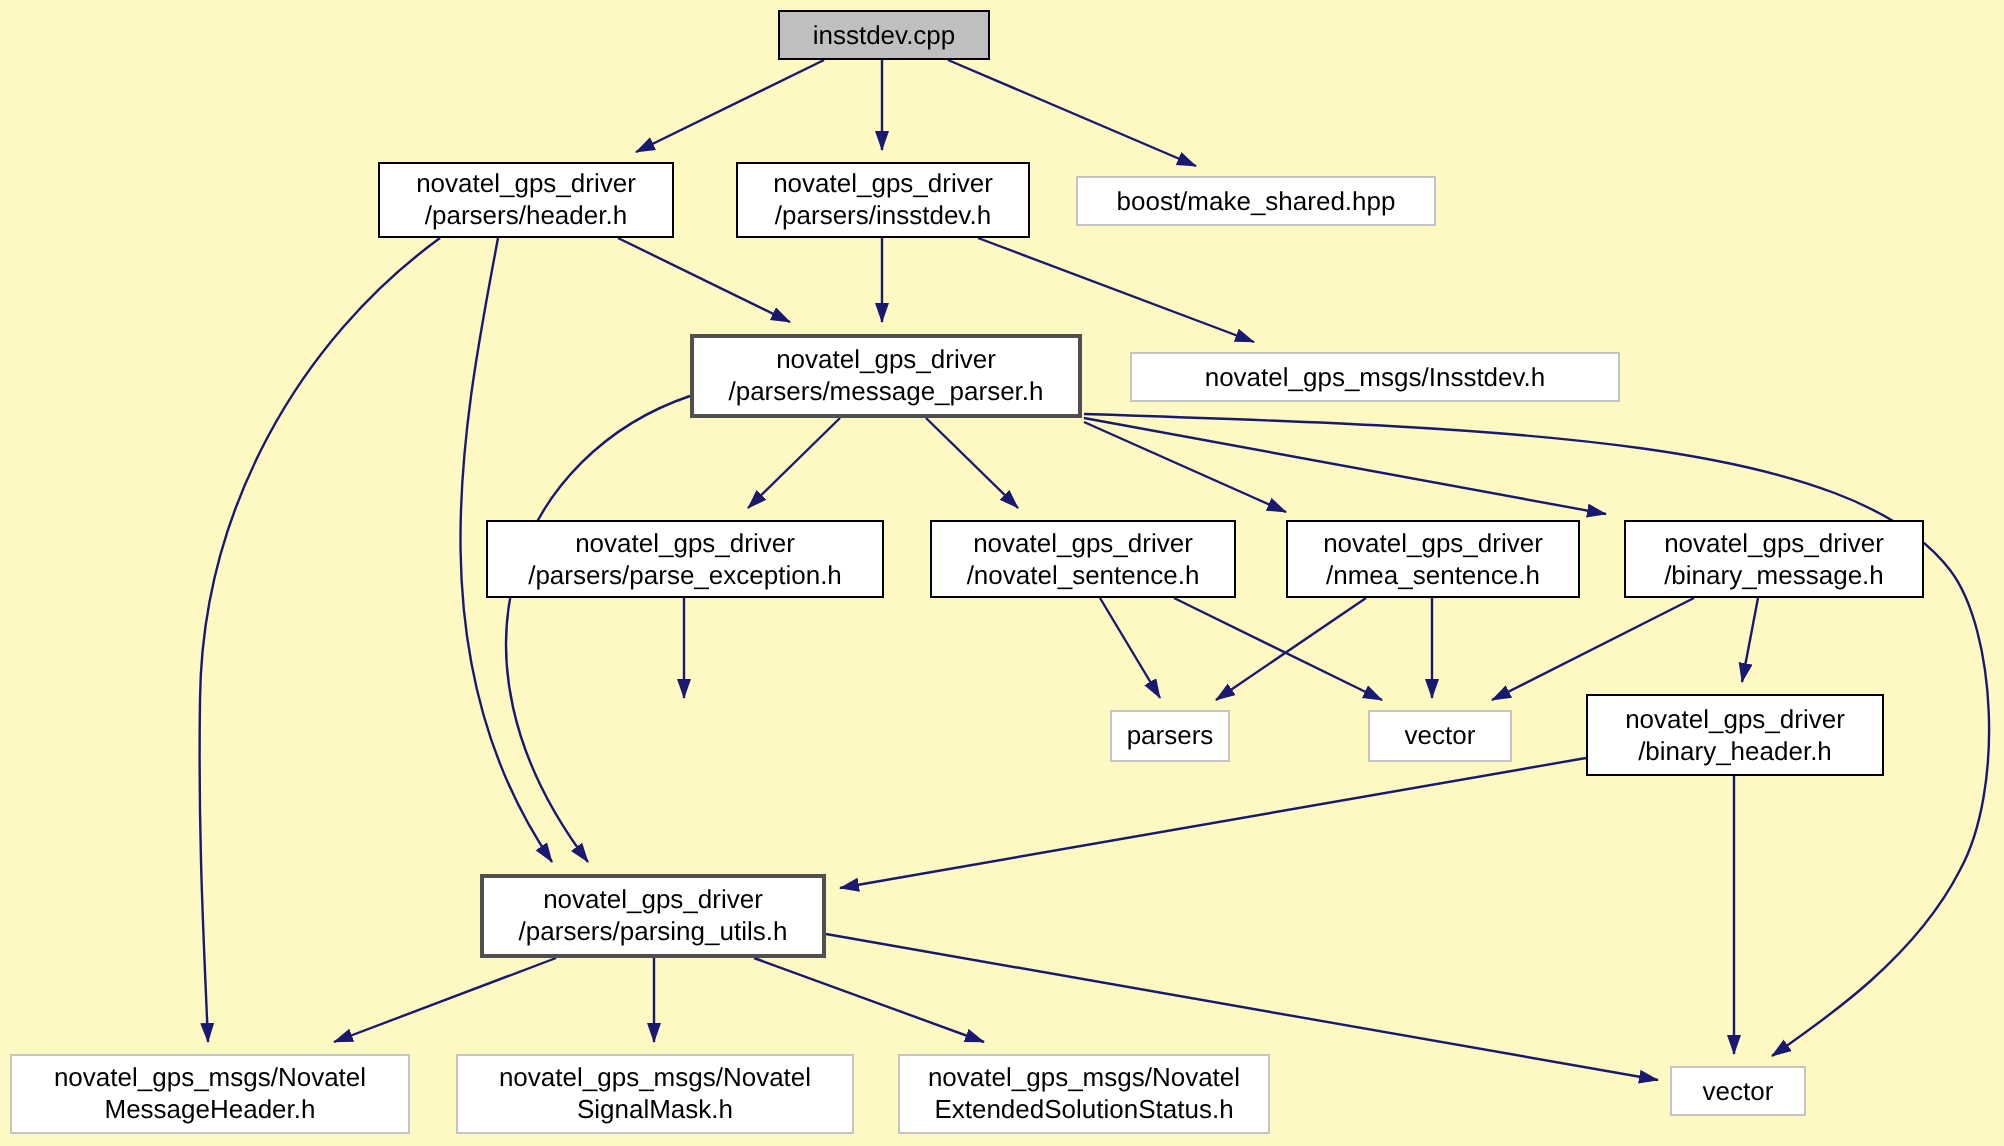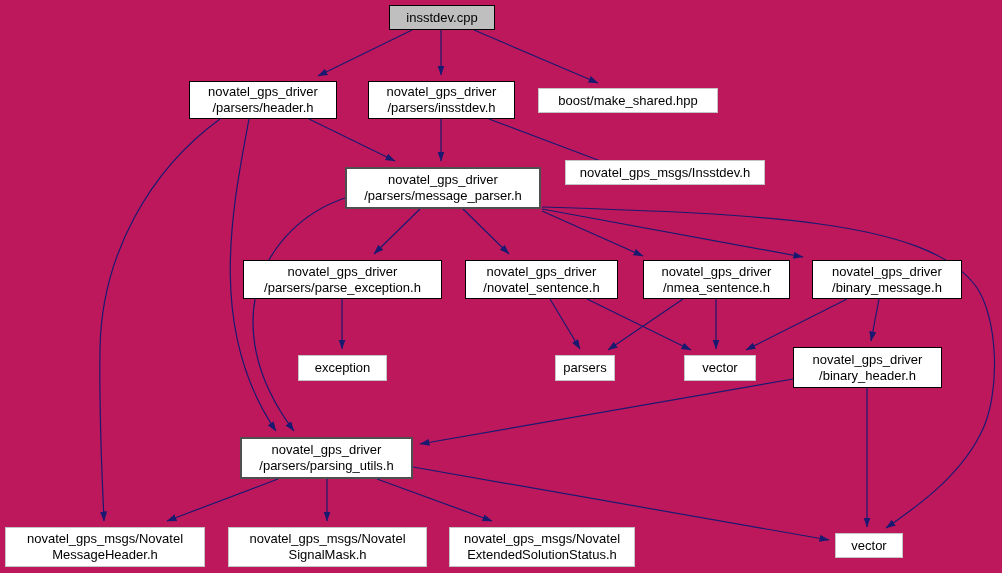--- a/index.html
+++ b/index.html
@@ -1,17 +1,17 @@
 <!DOCTYPE html>
 <html><head>
 <meta charset="utf-8">
 <style>
   html,body{margin:0;padding:0;background:#ffffff;}
   #canvas{
-    position:relative;width:1002px;height:573px;background:#be185d;overflow:hidden;
+    position:relative;width:1002px;height:573px;background:#fef9c3;overflow:hidden;
     font-family:"Liberation Sans","DejaVu Sans",sans-serif;
   }
   #edges{position:absolute;left:0;top:0;width:1002px;height:573px;}
   .edge{fill:none;stroke:#191970;stroke-width:1.2px;}
   .node{
     position:absolute;box-sizing:border-box;background:#ffffff;color:#000000;
     display:flex;align-items:center;justify-content:center;text-align:center;
     font-size:13px;line-height:16px;cursor:pointer;
   }
   .node span{white-space:pre-line;display:block;}
@@ -76,21 +76,21 @@
 
   <div class="node external" style="left:538px;top:88px;width:180px;height:25px">
     <span>boost/make_shared.hpp</span>
   </div>
 
   <div class="node strong" style="left:345px;top:167px;width:196px;height:42px">
     <span>novatel_gps_driver
 /parsers/message_parser.h</span>
   </div>
 
-  <div class="node external" style="left:565px;top:160px;width:200px;height:25px">
+  <div class="node external" style="left:565px;top:176px;width:245px;height:25px">
     <span>novatel_gps_msgs/Insstdev.h</span>
   </div>
 
   <div class="node internal" style="left:243px;top:260px;width:199px;height:39px">
     <span>novatel_gps_driver
 /parsers/parse_exception.h</span>
   </div>
 
   <div class="node internal" style="left:465px;top:260px;width:153px;height:39px">
     <span>novatel_gps_driver
@@ -100,23 +100,20 @@
   <div class="node internal" style="left:643px;top:260px;width:147px;height:39px">
     <span>novatel_gps_driver
 /nmea_sentence.h</span>
   </div>
 
   <div class="node internal" style="left:812px;top:260px;width:150px;height:39px">
     <span>novatel_gps_driver
 /binary_message.h</span>
   </div>
 
-  <div class="node external" style="left:298px;top:355px;width:89px;height:26px">
-    <span>exception</span>
-  </div>
 
   <div class="node external" style="left:555px;top:355px;width:60px;height:26px">
     <span>parsers</span>
   </div>
 
   <div class="node external" style="left:684px;top:355px;width:72px;height:26px">
     <span>vector</span>
   </div>
 
   <div class="node internal" style="left:793px;top:347px;width:149px;height:41px">

